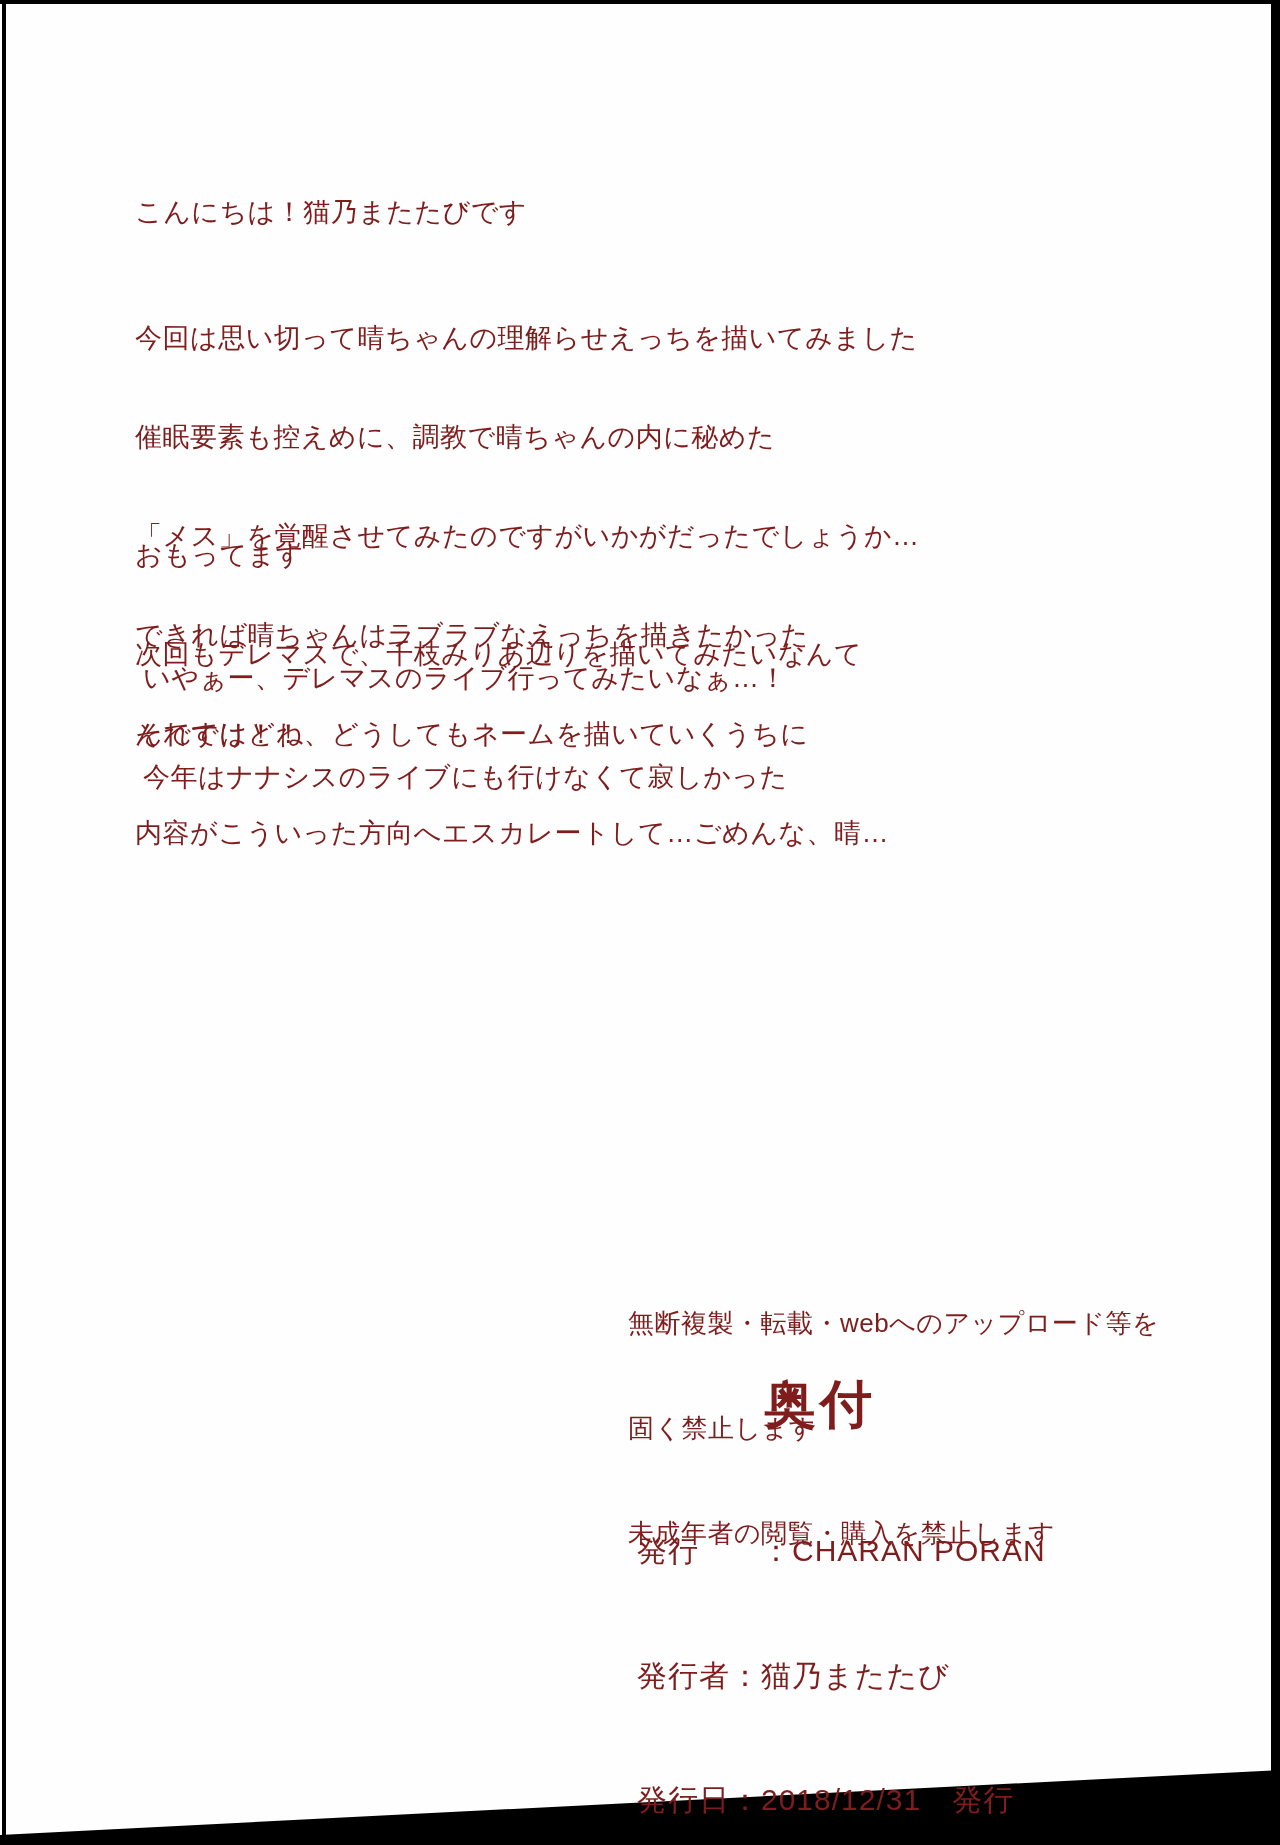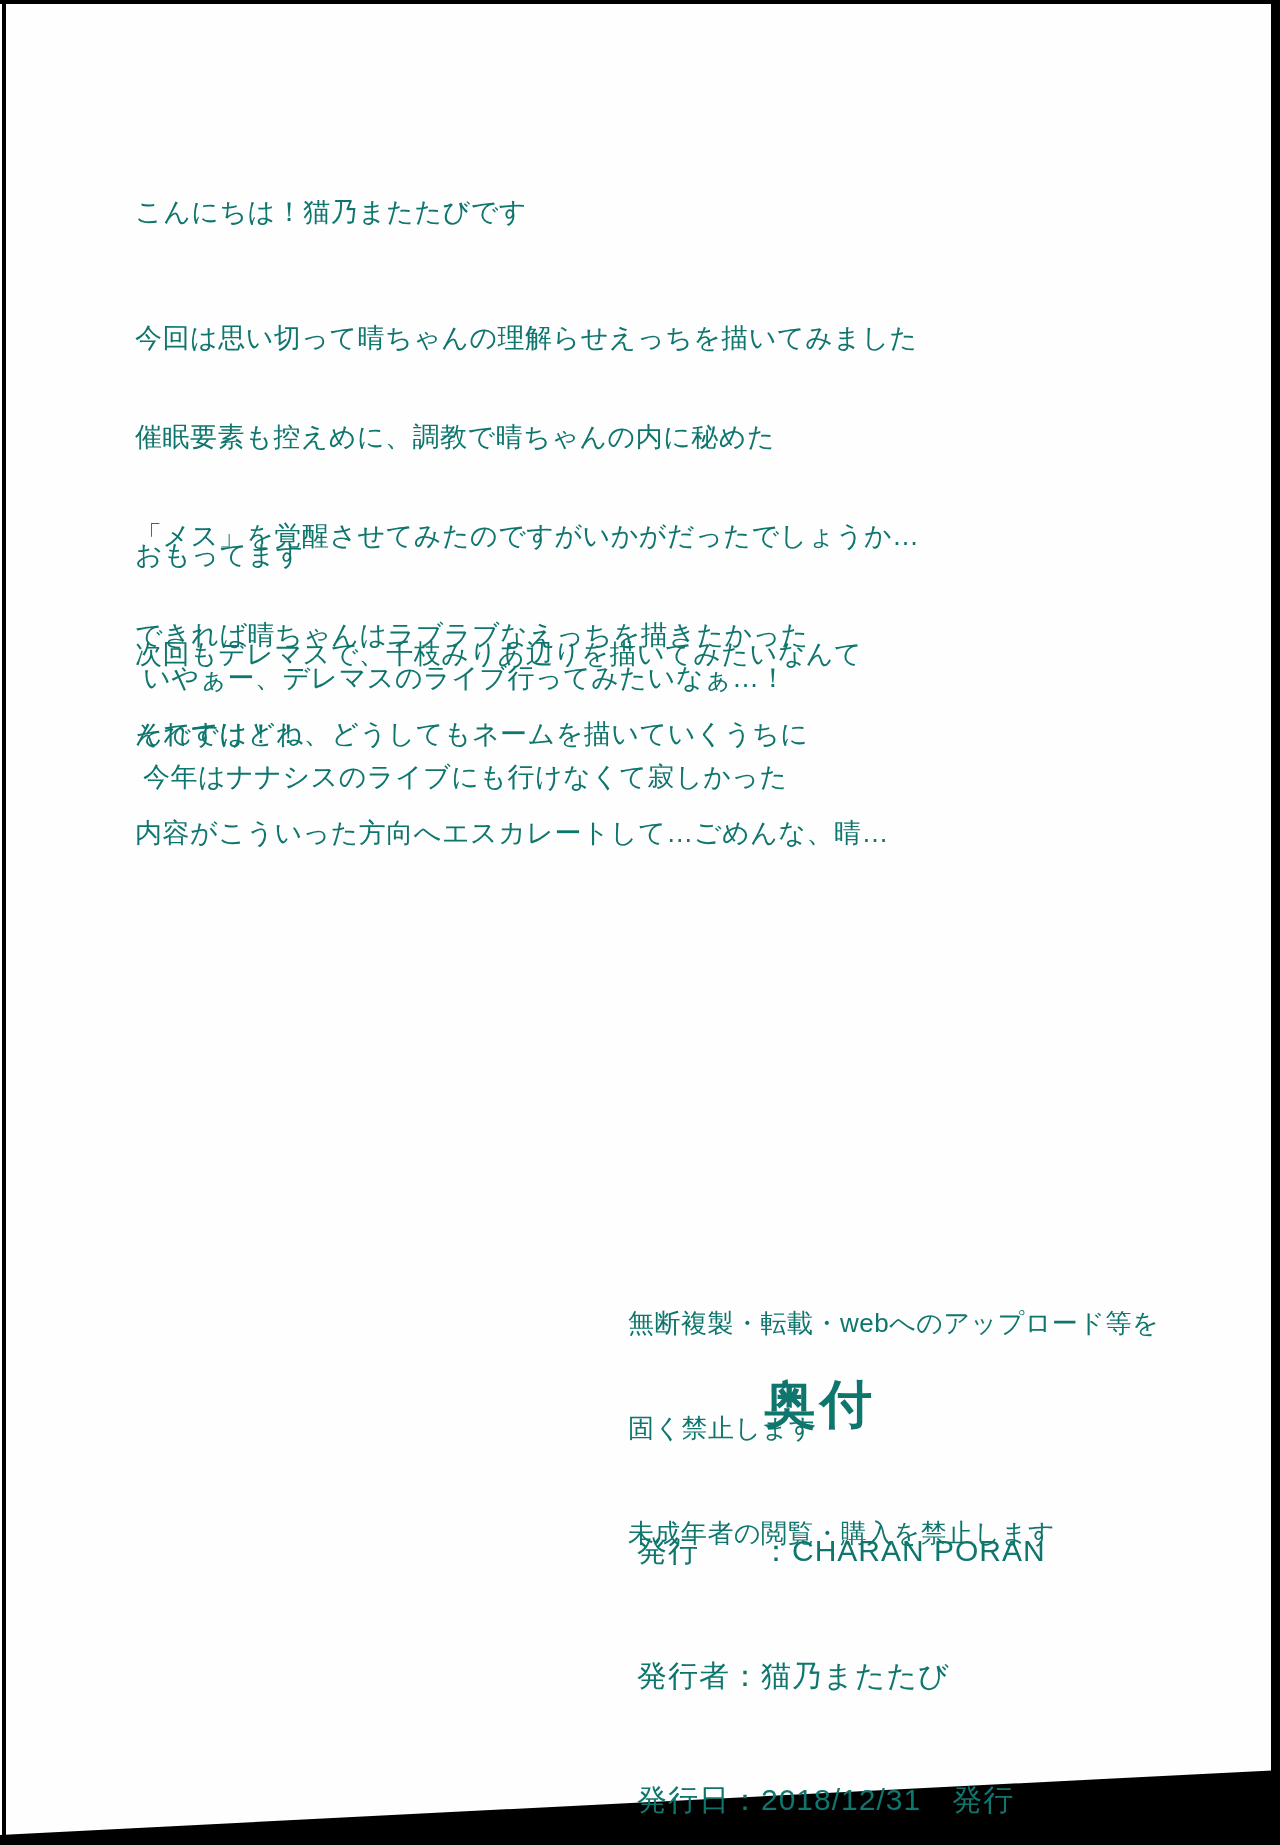--- a/index.html
+++ b/index.html
@@ -7,21 +7,21 @@
     padding: 0;
     background: #2a2a2a;
   }
   .page {
     position: relative;
     width: 1280px;
     height: 1845px;
     background: #fefefe;
     overflow: hidden;
     font-family: "Liberation Sans", "DejaVu Sans", sans-serif;
-    color: #0f766e;
+    color: #7f1d1d;
   }
   
   .edge-top {
     position: absolute;
     left: 0; top: 0;
     width: 100%; height: 4px;
     background: #000;
   }
   .edge-left {
     position: absolute;

